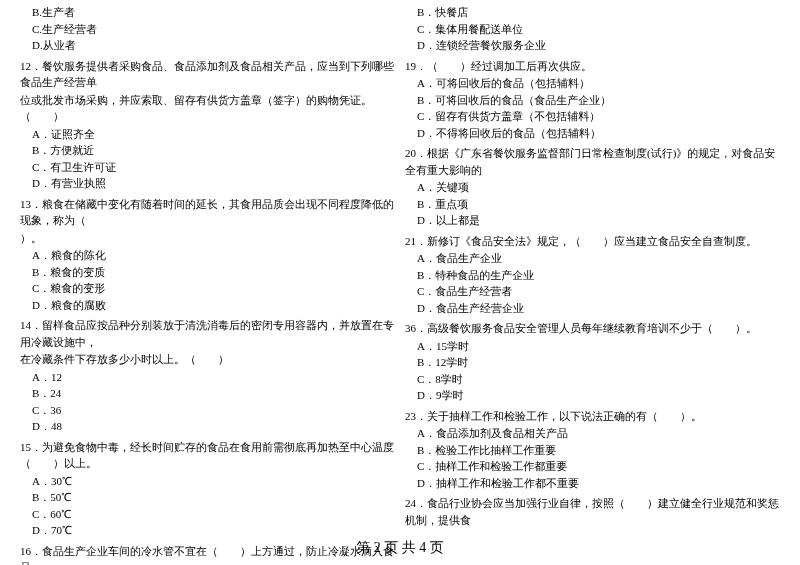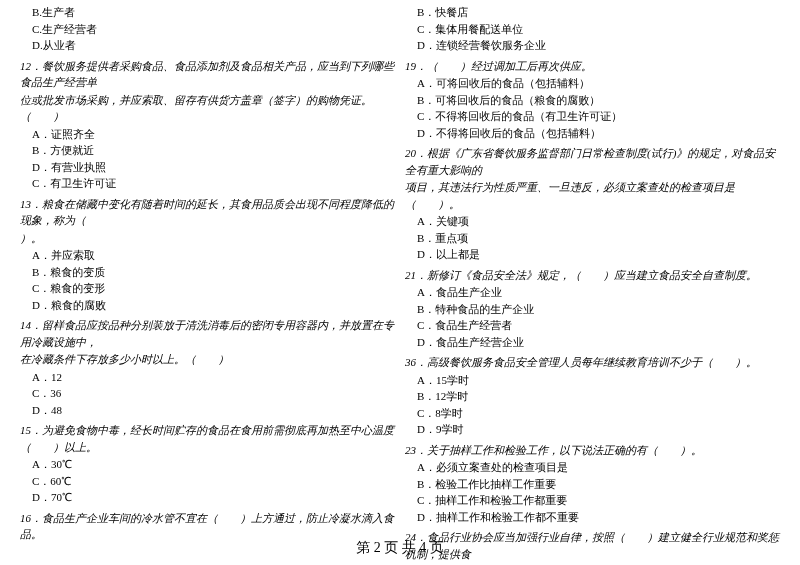--- a/index.html
+++ b/index.html
@@ -30,21 +30,20 @@
       flex: 1;
       font-size: 11px;
       line-height: 1.5;
     }
     .question-block {
       margin-bottom: 4px;
     }
     .question-text {
       text-indent: 0;
       margin-bottom: 1px;
-      font-style: italic;
     }
     .option {
       padding-left: 12px;
     }
     .page-footer {
       position: absolute;
       bottom: 8px;
       left: 0;
       right: 0;
       text-align: center;
@@ -61,44 +60,46 @@
         <div class="option">B.生产者</div>
         <div class="option">C.生产经营者</div>
         <div class="option">D.从业者</div>
       </div>
 
       <div class="question-block">
         <div class="question-text">12．餐饮服务提供者采购食品、食品添加剂及食品相关产品，应当到下列哪些食品生产经营单</div>
         <div class="question-text">位或批发市场采购，并应索取、留存有供货方盖章（签字）的购物凭证。（　　）</div>
         <div class="option">A．证照齐全</div>
         <div class="option">B．方便就近</div>
+        <div class="option">C．有卫生许可证</div>
         <div class="option">D．有营业执照</div>
-        <div class="option">C．有卫生许可证</div>
       </div>
 
       <div class="question-block">
         <div class="question-text">13．粮食在储藏中变化有随着时间的延长，其食用品质会出现不同程度降低的现象，称为（</div>
         <div class="question-text">）。</div>
-        <div class="option">A．并应索取</div>
+        <div class="option">A．粮食的陈化</div>
         <div class="option">B．粮食的变质</div>
         <div class="option">C．粮食的变形</div>
         <div class="option">D．粮食的腐败</div>
       </div>
 
       <div class="question-block">
         <div class="question-text">14．留样食品应按品种分别装放于清洗消毒后的密闭专用容器内，并放置在专用冷藏设施中，</div>
         <div class="question-text">在冷藏条件下存放多少小时以上。（　　）</div>
         <div class="option">A．12</div>
+        <div class="option">B．24</div>
         <div class="option">C．36</div>
         <div class="option">D．48</div>
       </div>
 
       <div class="question-block">
         <div class="question-text">15．为避免食物中毒，经长时间贮存的食品在食用前需彻底再加热至中心温度（　　）以上。</div>
         <div class="option">A．30℃</div>
+        <div class="option">B．50℃</div>
         <div class="option">C．60℃</div>
         <div class="option">D．70℃</div>
       </div>
 
       <div class="question-block">
         <div class="question-text">16．食品生产企业车间的冷水管不宜在（　　）上方通过，防止冷凝水滴入食品。</div>
 
       </div>
 
     </div>
@@ -106,28 +107,27 @@
     <div class="column">
       <div class="question-block">
         <div class="option">B．快餐店</div>
         <div class="option">C．集体用餐配送单位</div>
         <div class="option">D．连锁经营餐饮服务企业</div>
       </div>
 
       <div class="question-block">
         <div class="question-text">19．（　　）经过调加工后再次供应。</div>
         <div class="option">A．可将回收后的食品（包括辅料）</div>
-        <div class="option">B．可将回收后的食品（粮食的腐败）</div>
-        <div class="option">C．不得将回收后的食品（有卫生许可证）</div>
+        <div class="option">B．可将回收后的食品（食品生产企业）</div>
+        <div class="option">C．留存有供货方盖章（不包括辅料）</div>
         <div class="option">D．不得将回收后的食品（包括辅料）</div>
       </div>
 
       <div class="question-block">
         <div class="question-text">20．根据《广东省餐饮服务监督部门日常检查制度(试行)》的规定，对食品安全有重大影响的</div>
-        <div class="question-text">项目，其违法行为性质严重、一旦违反，必须立案查处的检查项目是（　　）。</div>
         <div class="option">A．关键项</div>
         <div class="option">B．重点项</div>
         <div class="option">D．以上都是</div>
       </div>
 
       <div class="question-block">
         <div class="question-text">21．新修订《食品安全法》规定，（　　）应当建立食品安全自查制度。</div>
         <div class="option">A．食品生产企业</div>
         <div class="option">B．特种食品的生产企业</div>
         <div class="option">C．食品生产经营者</div>
@@ -137,21 +137,21 @@
       <div class="question-block">
         <div class="question-text">36．高级餐饮服务食品安全管理人员每年继续教育培训不少于（　　）。</div>
         <div class="option">A．15学时</div>
         <div class="option">B．12学时</div>
         <div class="option">C．8学时</div>
         <div class="option">D．9学时</div>
       </div>
 
       <div class="question-block">
         <div class="question-text">23．关于抽样工作和检验工作，以下说法正确的有（　　）。</div>
-        <div class="option">A．必须立案查处的检查项目是</div>
+        <div class="option">A．食品添加剂及食品相关产品</div>
         <div class="option">B．检验工作比抽样工作重要</div>
         <div class="option">C．抽样工作和检验工作都重要</div>
         <div class="option">D．抽样工作和检验工作都不重要</div>
       </div>
 
       <div class="question-block">
         <div class="question-text">24．食品行业协会应当加强行业自律，按照（　　）建立健全行业规范和奖惩机制，提供食</div>
 
       </div>
 

